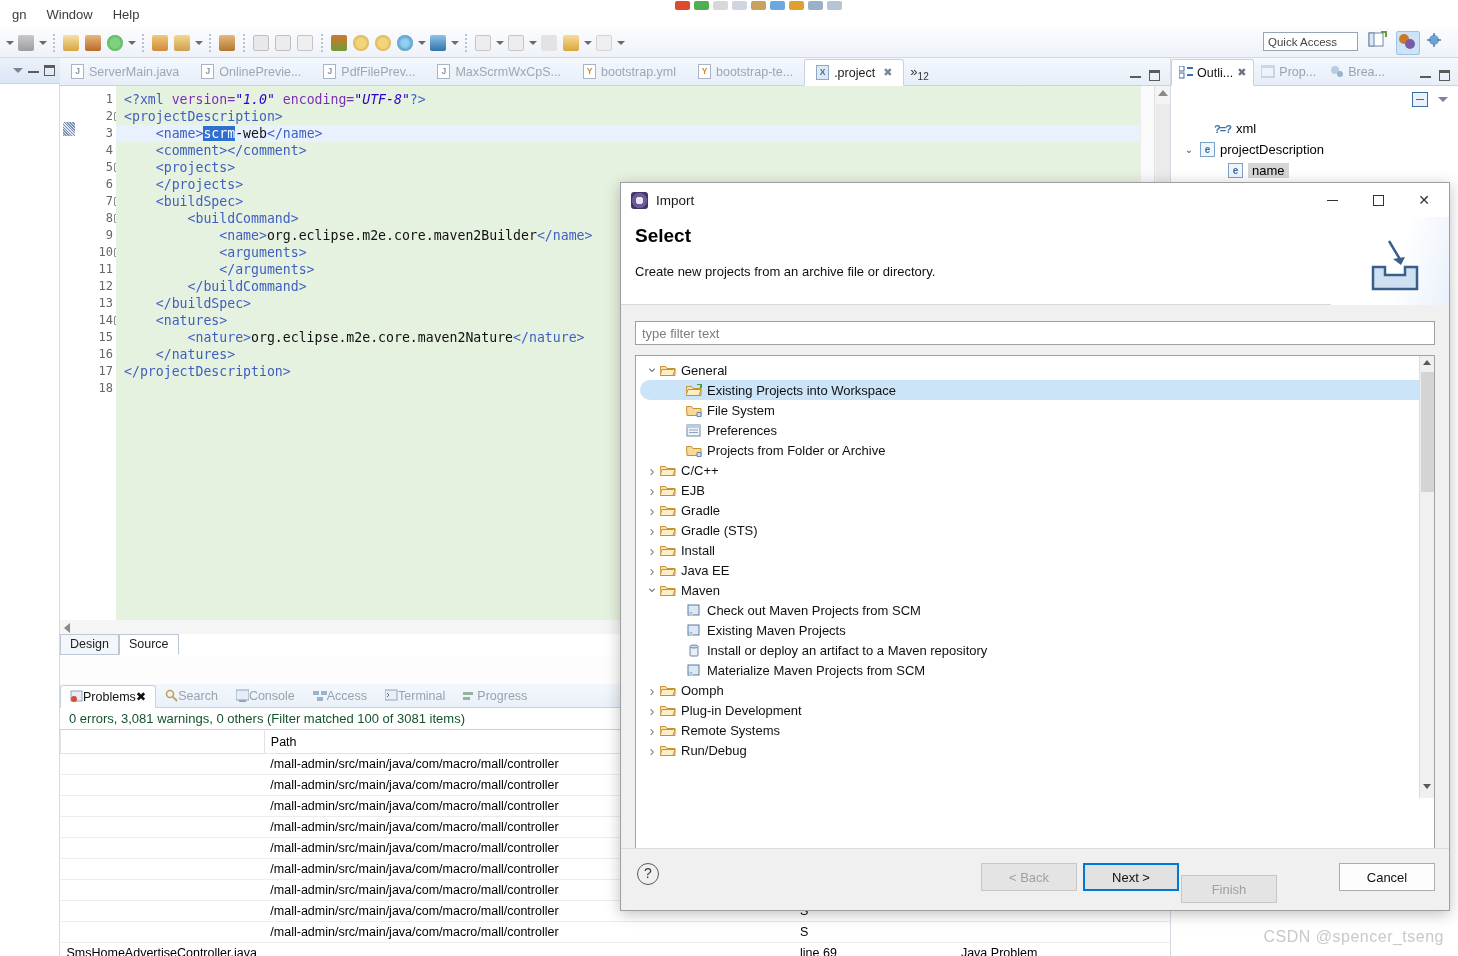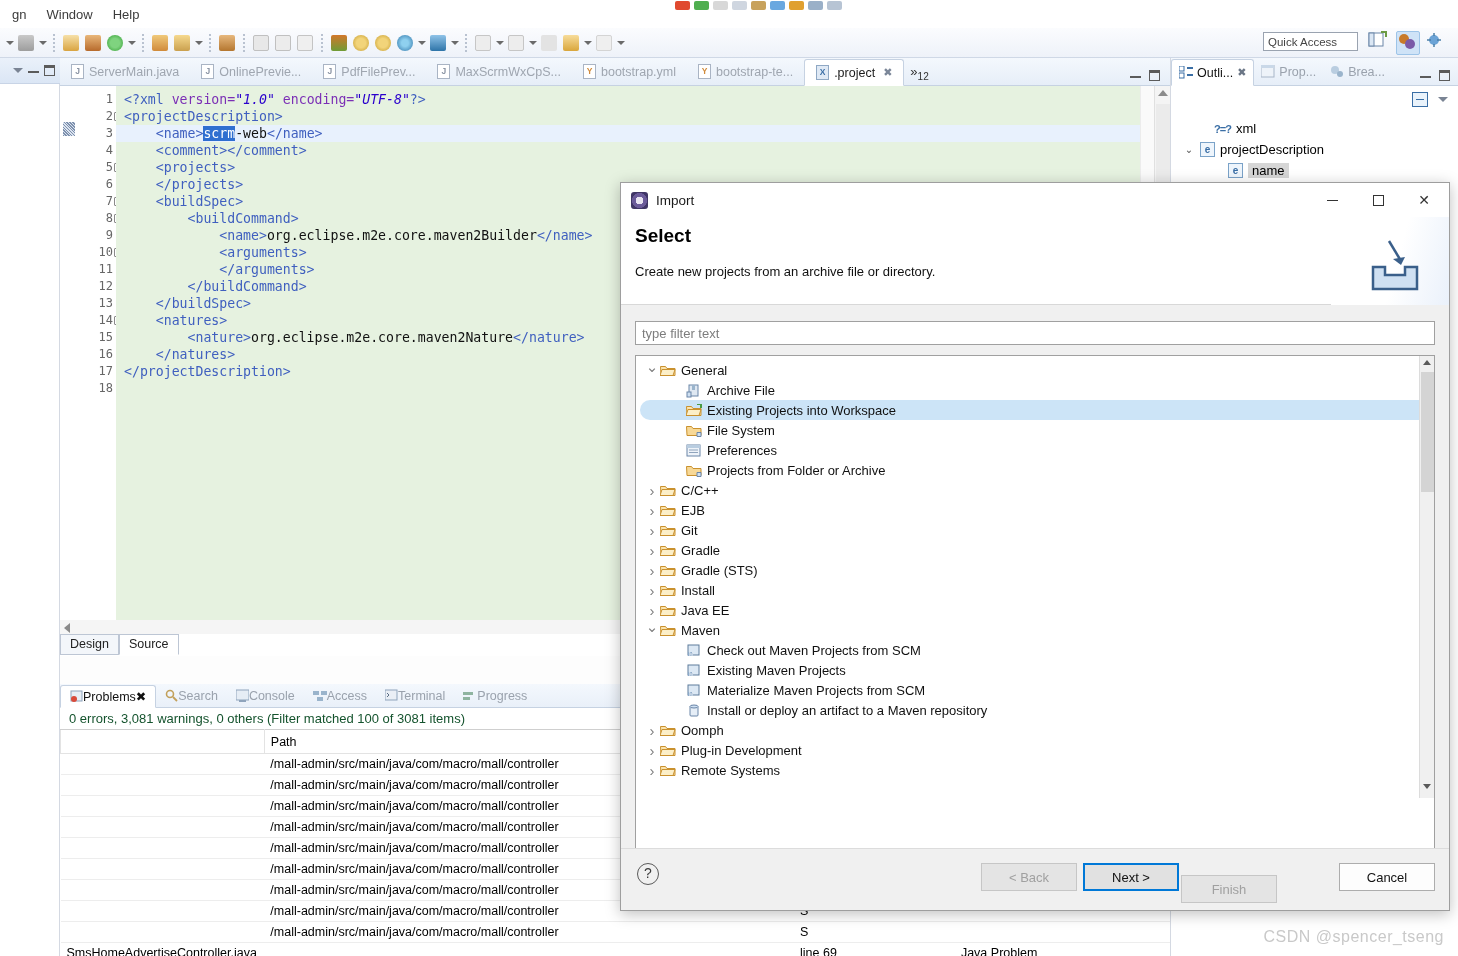--- a/index.html
+++ b/index.html
@@ -690,31 +690,20 @@
             <div class="tnode" style="padding-left: 4px;">
               <span class="tchev open"></span>
               <span class="folder">
                 <svg width="16" height="13" viewBox="0 0 16 13">
                   <path d="M0.5 2.5h5l1.5 2h8v7h-14z" fill="#fbe3ad" stroke="#c9912e"></path>
                   <path d="M2 5.5h13l-2 6h-13z" fill="#fcefc8" stroke="#c9912e"></path>
                 </svg>
               </span>
               <span>General</span>
             </div>
-            <div class="tnode" style="padding-left: 30px;">
-              <span class="tchev "></span>
-              <span class="folder">
-                <svg width="16" height="14" viewBox="0 0 16 14">
-                  <rect x="3" y="1" width="9" height="11" fill="#dfe8f2" stroke="#6b86a8"></rect>
-                  <rect x="6" y="1" width="3" height="5" fill="#9ab4cc"></rect>
-                  <rect x="1" y="8" width="4" height="5" fill="#cfe0f2" stroke="#6b86a8"></rect>
-                </svg>
-              </span>
-              <span>Archive File</span>
-            </div>
             <div class="tnode selected" style="padding-left: 30px;">
               <span class="tchev "></span>
               <span class="folder">
                 <svg width="16" height="14" viewBox="0 0 16 14">
                   <path d="M0.5 2.5h5l1.5 2h8v7h-14z" fill="#fbe3ad" stroke="#c9912e"></path>
                   <path d="M2 5.5h13l-2 6h-13z" fill="#fcefc8" stroke="#c9912e"></path>
                   <path d="M11 0 l4 0 l0 4" stroke="#4a9b45" stroke-width="2" fill="none"></path>
                 </svg>
               </span>
               <span>Existing Projects into Workspace</span>
@@ -771,30 +760,20 @@
               <span>EJB</span>
             </div>
             <div class="tnode" style="padding-left: 4px;">
               <span class="tchev closed"></span>
               <span class="folder">
                 <svg width="16" height="13" viewBox="0 0 16 13">
                   <path d="M0.5 2.5h5l1.5 2h8v7h-14z" fill="#fbe3ad" stroke="#c9912e"></path>
                   <path d="M2 5.5h13l-2 6h-13z" fill="#fcefc8" stroke="#c9912e"></path>
                 </svg>
               </span>
-              <span>Git</span>
-            </div>
-            <div class="tnode" style="padding-left: 4px;">
-              <span class="tchev closed"></span>
-              <span class="folder">
-                <svg width="16" height="13" viewBox="0 0 16 13">
-                  <path d="M0.5 2.5h5l1.5 2h8v7h-14z" fill="#fbe3ad" stroke="#c9912e"></path>
-                  <path d="M2 5.5h13l-2 6h-13z" fill="#fcefc8" stroke="#c9912e"></path>
-                </svg>
-              </span>
               <span>Gradle</span>
             </div>
             <div class="tnode" style="padding-left: 4px;">
               <span class="tchev closed"></span>
               <span class="folder">
                 <svg width="16" height="13" viewBox="0 0 16 13">
                   <path d="M0.5 2.5h5l1.5 2h8v7h-14z" fill="#fbe3ad" stroke="#c9912e"></path>
                   <path d="M2 5.5h13l-2 6h-13z" fill="#fcefc8" stroke="#c9912e"></path>
                 </svg>
               </span>
@@ -849,37 +828,37 @@
                   <rect x="2" y="8" width="5" height="4" fill="#8aa8c8"></rect>
                   <text x="3" y="12" font-size="5" fill="#fff">M</text>
                 </svg>
               </span>
               <span>Existing Maven Projects</span>
             </div>
             <div class="tnode" style="padding-left: 30px;">
               <span class="tchev "></span>
               <span class="folder">
                 <svg width="16" height="14" viewBox="0 0 16 14">
+                  <rect x="4" y="2" width="8" height="10" rx="1" fill="#e6eef7" stroke="#6b86a8"></rect>
+                  <ellipse cx="8" cy="2.5" rx="4" ry="1.5" fill="#cfe0f2" stroke="#6b86a8"></ellipse>
+                </svg>
+              </span>
+              <span>Install or deploy an artifact to a Maven repository</span>
+            </div>
+            <div class="tnode" style="padding-left: 30px;">
+              <span class="tchev "></span>
+              <span class="folder">
+                <svg width="16" height="14" viewBox="0 0 16 14">
                   <rect x="2" y="1" width="11" height="10" fill="#dce8f4" stroke="#5e7c9c"></rect>
                   <rect x="2" y="8" width="5" height="4" fill="#8aa8c8"></rect>
                   <text x="3" y="12" font-size="5" fill="#fff">M</text>
                 </svg>
               </span>
               <span>Materialize Maven Projects from SCM</span>
             </div>
-            <div class="tnode" style="padding-left: 30px;">
-              <span class="tchev "></span>
-              <span class="folder">
-                <svg width="16" height="14" viewBox="0 0 16 14">
-                  <rect x="4" y="2" width="8" height="10" rx="1" fill="#e6eef7" stroke="#6b86a8"></rect>
-                  <ellipse cx="8" cy="2.5" rx="4" ry="1.5" fill="#cfe0f2" stroke="#6b86a8"></ellipse>
-                </svg>
-              </span>
-              <span>Install or deploy an artifact to a Maven repository</span>
-            </div>
             <div class="tnode" style="padding-left: 4px;">
               <span class="tchev closed"></span>
               <span class="folder">
                 <svg width="16" height="13" viewBox="0 0 16 13">
                   <path d="M0.5 2.5h5l1.5 2h8v7h-14z" fill="#fbe3ad" stroke="#c9912e"></path>
                   <path d="M2 5.5h13l-2 6h-13z" fill="#fcefc8" stroke="#c9912e"></path>
                 </svg>
               </span>
               <span>Oomph</span>
             </div>
@@ -895,20 +874,30 @@
             </div>
             <div class="tnode" style="padding-left: 4px;">
               <span class="tchev closed"></span>
               <span class="folder">
                 <svg width="16" height="13" viewBox="0 0 16 13">
                   <path d="M0.5 2.5h5l1.5 2h8v7h-14z" fill="#fbe3ad" stroke="#c9912e"></path>
                   <path d="M2 5.5h13l-2 6h-13z" fill="#fcefc8" stroke="#c9912e"></path>
                 </svg>
               </span>
               <span>Remote Systems</span>
+            </div>
+            <div class="tnode" style="padding-left: 4px;">
+              <span class="tchev closed"></span>
+              <span class="folder">
+                <svg width="16" height="13" viewBox="0 0 16 13">
+                  <path d="M0.5 2.5h5l1.5 2h8v7h-14z" fill="#fbe3ad" stroke="#c9912e"></path>
+                  <path d="M2 5.5h13l-2 6h-13z" fill="#fcefc8" stroke="#c9912e"></path>
+                </svg>
+              </span>
+              <span>Run/Debug</span>
             </div>
           </div>
         <div class="tree-scroll">
           <div class="ts-up"></div>
           <div class="ts-thumb"></div>
           <div class="ts-dn"></div>
         </div>
       </div>
     </div>
 

